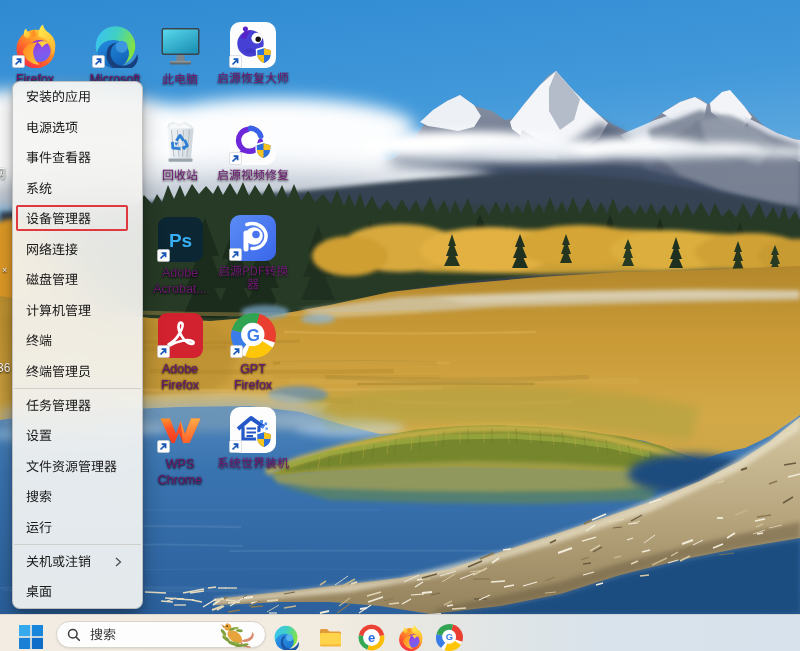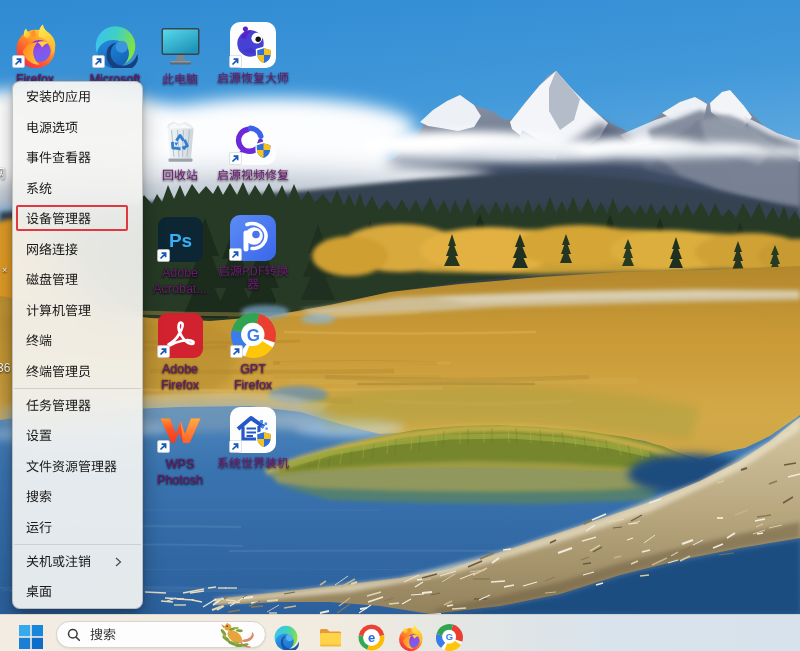--- a/index.html
+++ b/index.html
@@ -745,21 +745,21 @@
           </defs>
 <path d="M2.5,10.5 L12,10.5 L18,26 L22.5,13 L27,26 L33,10.5 L42.5,10.5 L31.5,35 L25,35 L20.9,24.8 L16.5,35 L13.5,35 Z" fill="url(#wpsg)"></path>
 <path d="M22.5,13 L27,26 L33,10.5 L42.5,10.5 L31.5,35 L25,35 Z" fill="url(#wpsg2)" opacity="0.85"></path>
 </svg>
         <svg class="badge" width="13" height="13" viewBox="0 0 13 13">
           <rect x="0.5" y="0.5" width="12" height="12" rx="1.5" fill="#fff" stroke="#c9cdd2" stroke-width="0.6"></rect>
           <path d="M3.5,9.5 L8.2,4.8 M4.6,4.2 L8.6,4.2 L8.6,8.2" stroke="#1758b8" stroke-width="1.7" fill="none"></path>
         </svg>
       </div>
 <div class="dlabel">
-        <span>WPS Photosh</span>
+        <span>WPS Chrome</span>
       </div>
     </div>
     <div class="dicon" style="left:218px;top:407px;width:70px">
 <div class="dimg">
         <svg width="46" height="46" viewBox="0 0 46 46">
 <rect width="46" height="46" rx="10" fill="#fdfdfd"></rect>
 <path d="M8,22 L21,11 L34,20" stroke="#2458c8" stroke-width="4" fill="none" stroke-linejoin="round"></path>
 <path d="M13,19.5 L13,32 L29,32 L29,19" stroke="#2458c8" stroke-width="3.2" fill="none"></path>
 <path d="M16.5,21.5 L26,21.5 M16.5,25.5 L26,25.5 M16.5,29 L23,29" stroke="#2458c8" stroke-width="2" fill="none"></path>
 <g fill="#4a8df0">

